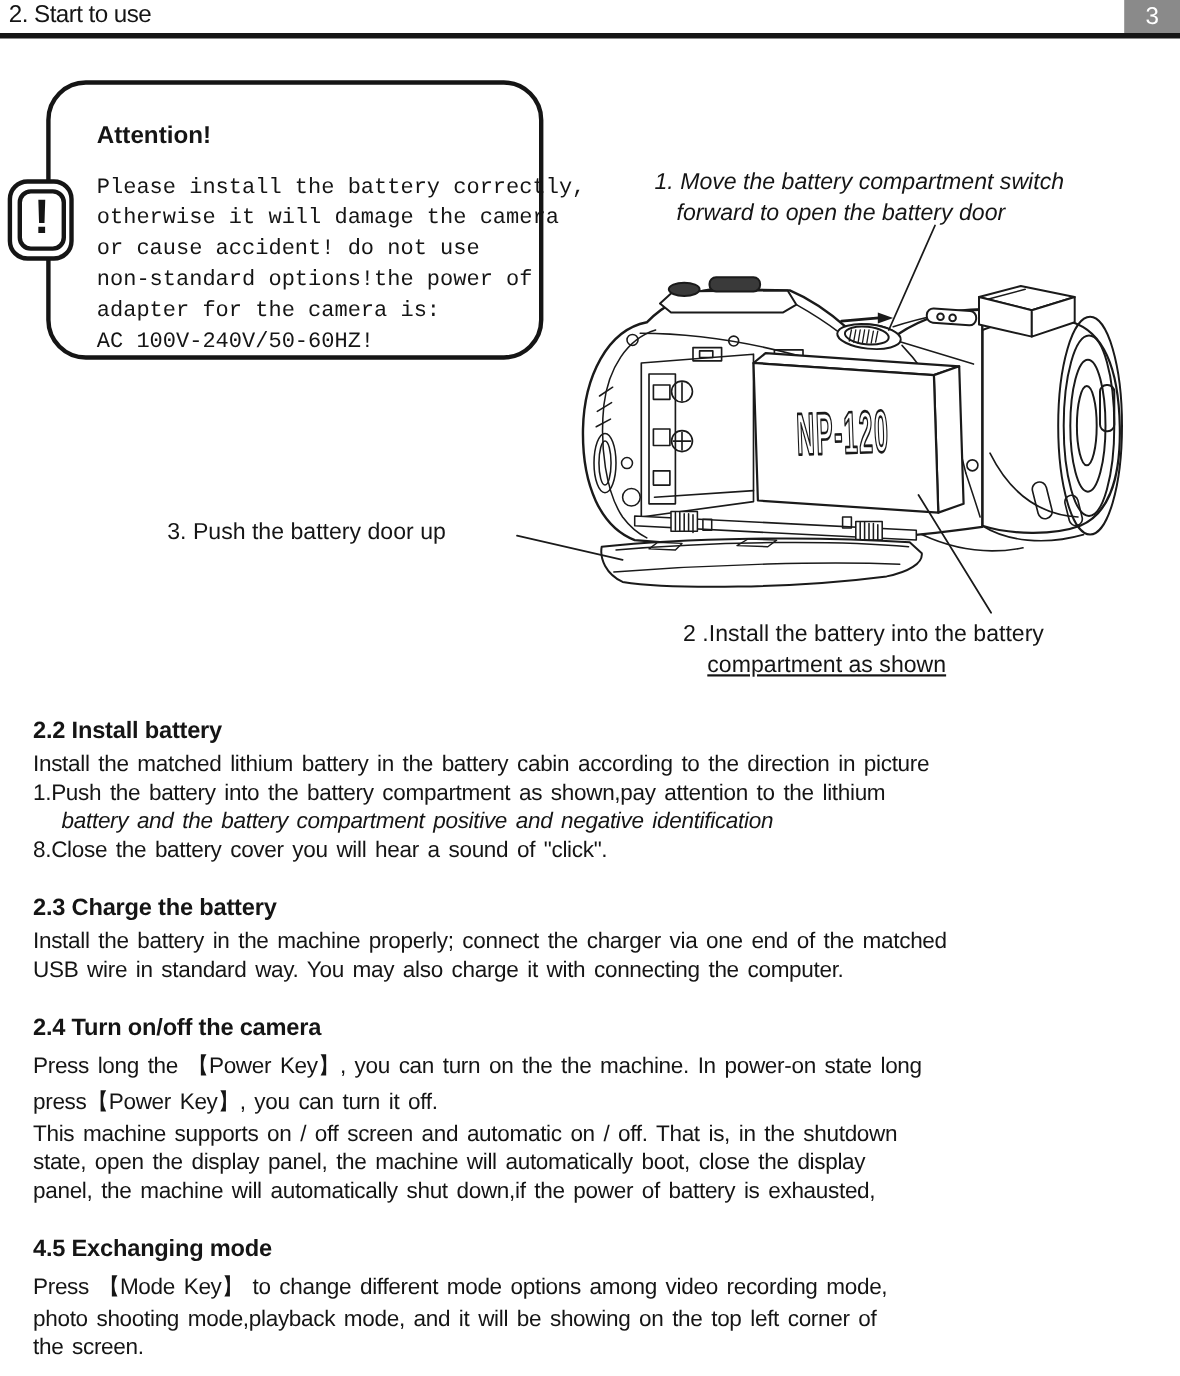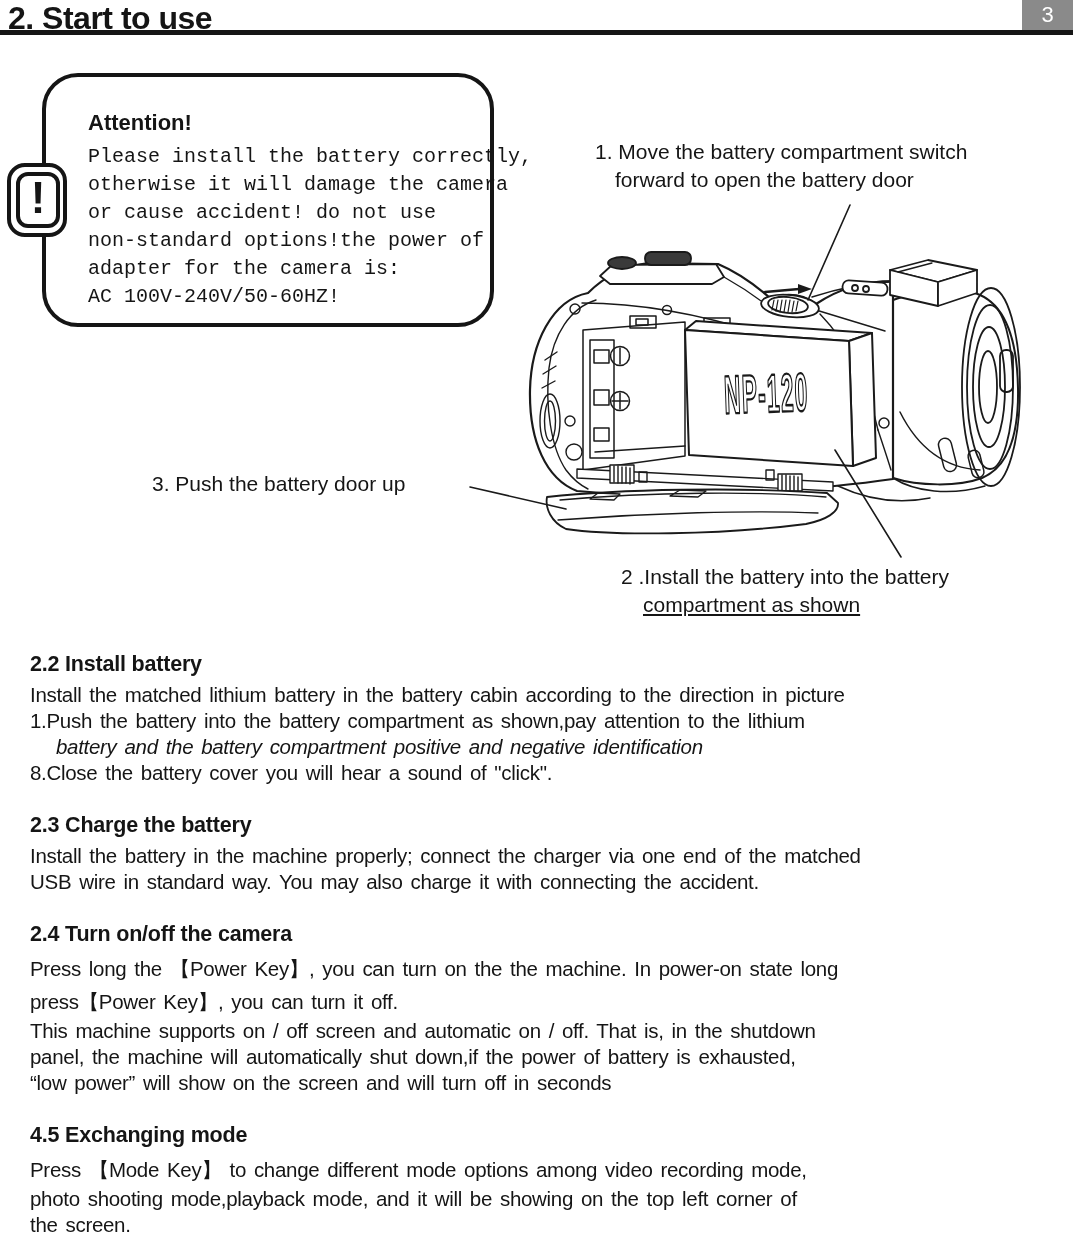--- a/index.html
+++ b/index.html
@@ -1,39 +1,39 @@
 <!DOCTYPE html>
 <html><head>
 <meta charset="utf-8">
 <style>
   * { margin:0; padding:0; box-sizing:border-box; }
   html,body { width:1073px; height:1251px; overflow:hidden; background:#fff; }
   body { position:relative; font-family:"Liberation Sans","DejaVu Sans",sans-serif; color:#151515; }
 
   
-  .hdr-title { position:absolute; left:8px; top:0; font-size:32px; font-weight:bold; letter-spacing:-0.5px; white-space:nowrap; }
+  .hdr-title { position:absolute; left:8px; top:0; font-size:22px; font-weight:normal; letter-spacing:-0.5px; white-space:nowrap; }
   .hdr-rule  { position:absolute; left:0; top:30px; width:1073px; height:5px; background:#151515; }
   .hdr-page  { position:absolute; right:0; top:0; width:51px; height:30px; background:#8a8a8a; color:#fff;
                font-size:22px; display:flex; align-items:center; justify-content:center; }
 
   
   .attention { position:absolute; left:42px; top:73px; width:452px; height:254px;
                border:4px solid #151515; border-radius:36px; padding:33px 14px 0 42px; background:#fff; }
   .attn-bump { position:absolute; left:-39px; top:86px; width:60px; height:74px; background:#fff;
                border:4px solid #151515; border-radius:18px; }
   .attn-icon { position:absolute; left:-30px; top:95px; width:44px; height:56px; background:#fff;
                border:4px solid #151515; border-radius:12px; display:flex; align-items:center;
                justify-content:center; font-size:44px; font-weight:900; padding-bottom:4px; }
-  .attn-title { font-size:22px; font-weight:bold; margin-bottom:7px; }
+  .attn-title { font-size:22px; font-weight:bold; margin-bottom:21px; }
   .attn-line  { font-size:20px; line-height:28px; white-space:nowrap;font-family:Liberation Mono, monospace; }
 
   
   .fig-svg { position:absolute; left:0; top:0; width:1073px; height:660px; }
   .ann { position:absolute; font-size:21px; line-height:28px; white-space:nowrap; }
-  #ann1 { left:595px; top:138px; }
+  #ann1 { left:595px; top:152px;font-style:italic; }
   #ann1 .l2 { margin-left:20px; }
   #ann2 { left:621px; top:563px; }
   #ann2 .l2 { margin-left:22px;text-decoration:underline; }
   #ann3 { left:152px; top:470px; }
 
   
   .sections { position:absolute; left:8px; top:652px; width:1062px; }
   .sec { margin-bottom:27px;margin-left:22px; }
   .sec h2 { font-size:21.5px; font-weight:bold; margin:0 0 5px 0; letter-spacing:-0.2px; white-space:nowrap; }
   .bline { font-size:20.5px; line-height:26px; letter-spacing:-0.3px; word-spacing:2.5px; white-space:nowrap; }
@@ -191,30 +191,30 @@
     <h2>2.2 Install battery</h2>
     <div class="bline">Install the matched lithium battery in the battery cabin according to the direction in picture</div>
     <div class="bline">1.Push the battery into the battery compartment as shown,pay attention to the lithium</div>
     <div class="bline indent">battery and the battery compartment positive and negative identification</div>
     <div class="bline">8.Close the battery cover you will hear a sound of "click".</div>
   </div>
 
   <div class="sec">
     <h2>2.3 Charge the battery</h2>
     <div class="bline">Install the battery in the machine properly; connect the charger via one end of the matched</div>
-    <div class="bline">USB wire in standard way. You may also charge it with connecting the accident.</div>
+    <div class="bline">USB wire in standard way. You may also charge it with connecting the computer.</div>
   </div>
 
   <div class="sec">
     <h2>2.4  Turn on/off the camera</h2>
     <div class="bline tall">Press long the 【Power Key】, you can turn on the the machine. In power-on  state long</div>
     <div class="bline tall">press【Power Key】, you can turn it off.</div>
     <div class="bline">This machine supports on / off screen and automatic on / off. That is, in the shutdown</div>
+    <div class="bline">state, open the display panel, the machine will automatically boot, close the display</div>
     <div class="bline">panel, the machine will automatically shut down,if the power of battery is exhausted,</div>
-    <div class="bline">“low power” will show on the screen and will turn off in seconds</div>
   </div>
 
   <div class="sec">
     <h2>4.5 Exchanging mode</h2>
     <div class="bline tall">Press 【Mode Key】 to change different mode options among video recording mode,</div>
     <div class="bline">photo shooting mode,playback mode, and it will be showing on the top left corner of</div>
     <div class="bline">the screen.</div>
   </div>
 
 </div>

